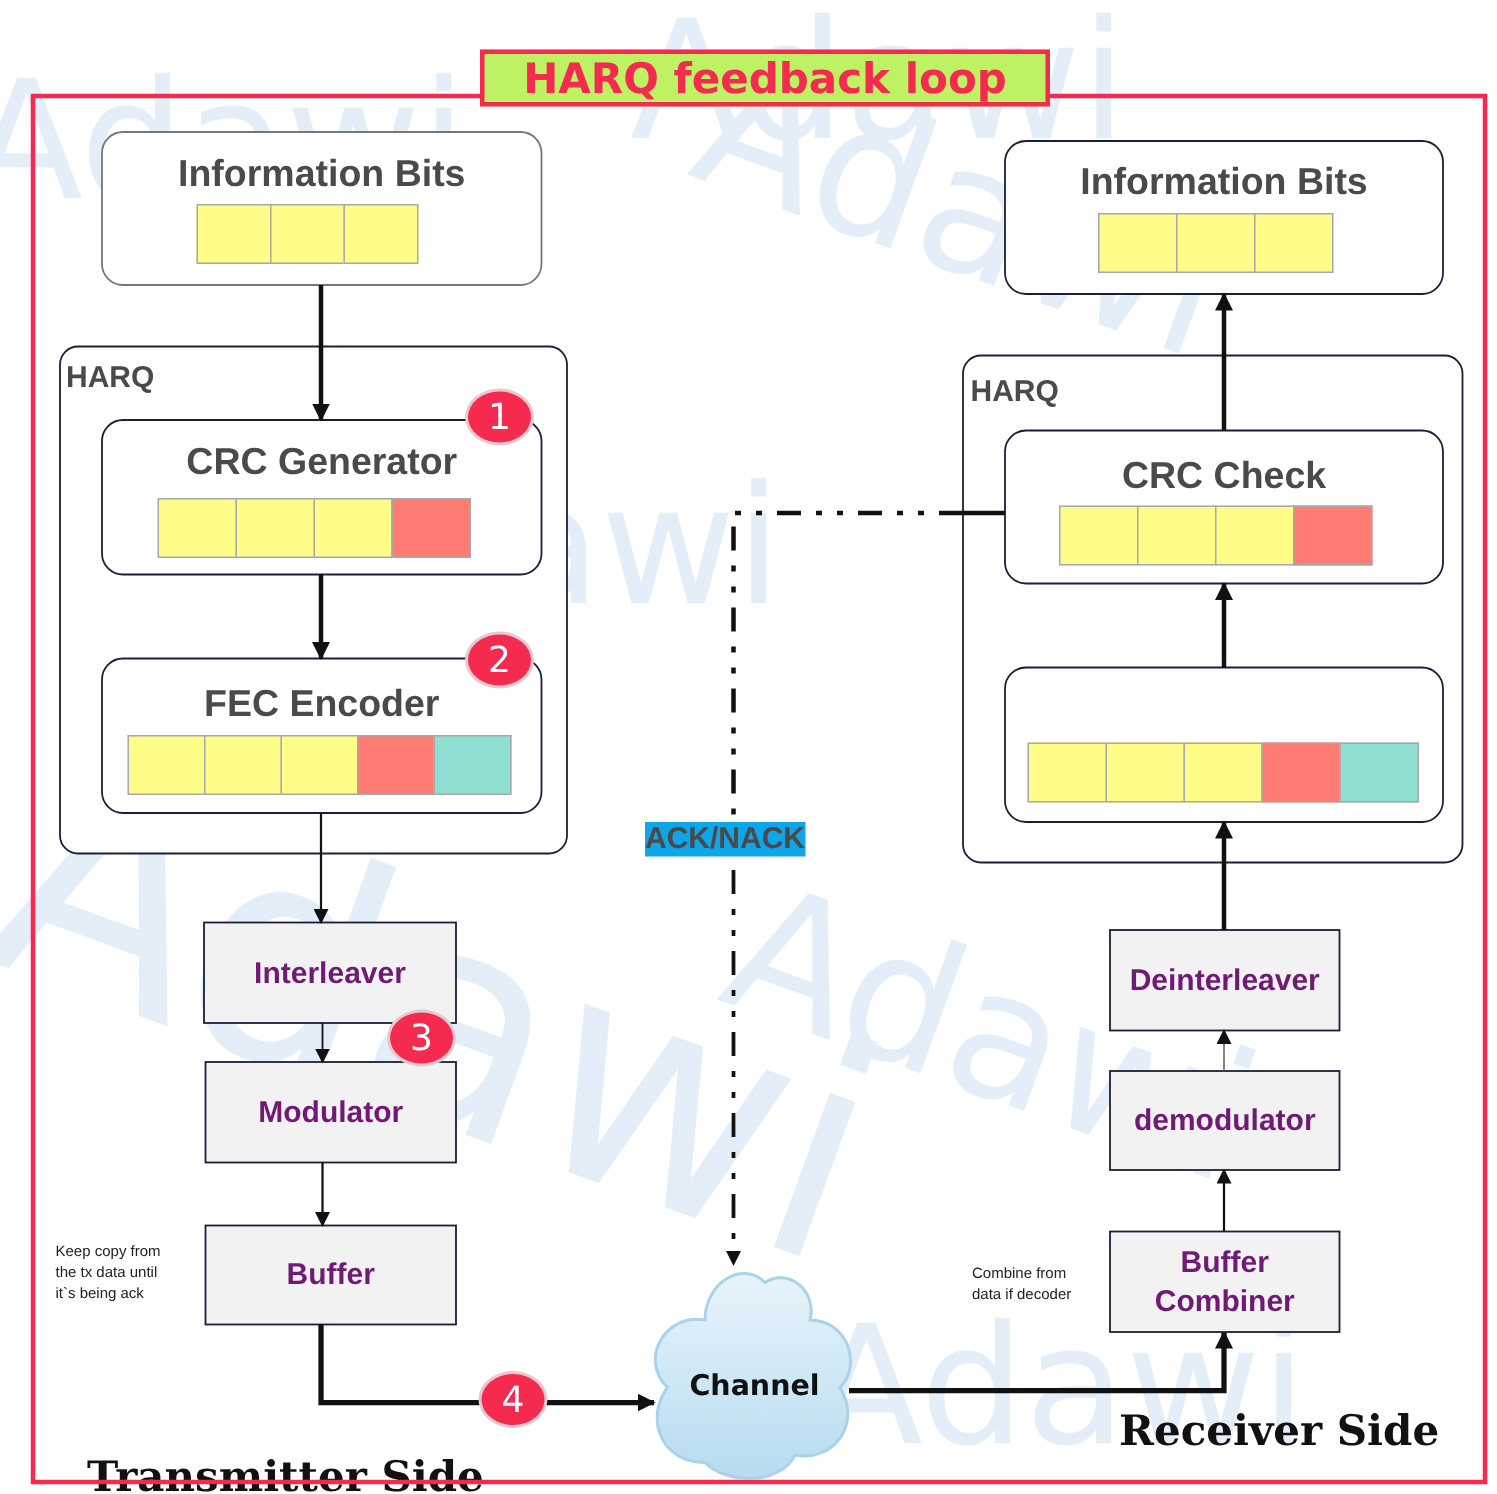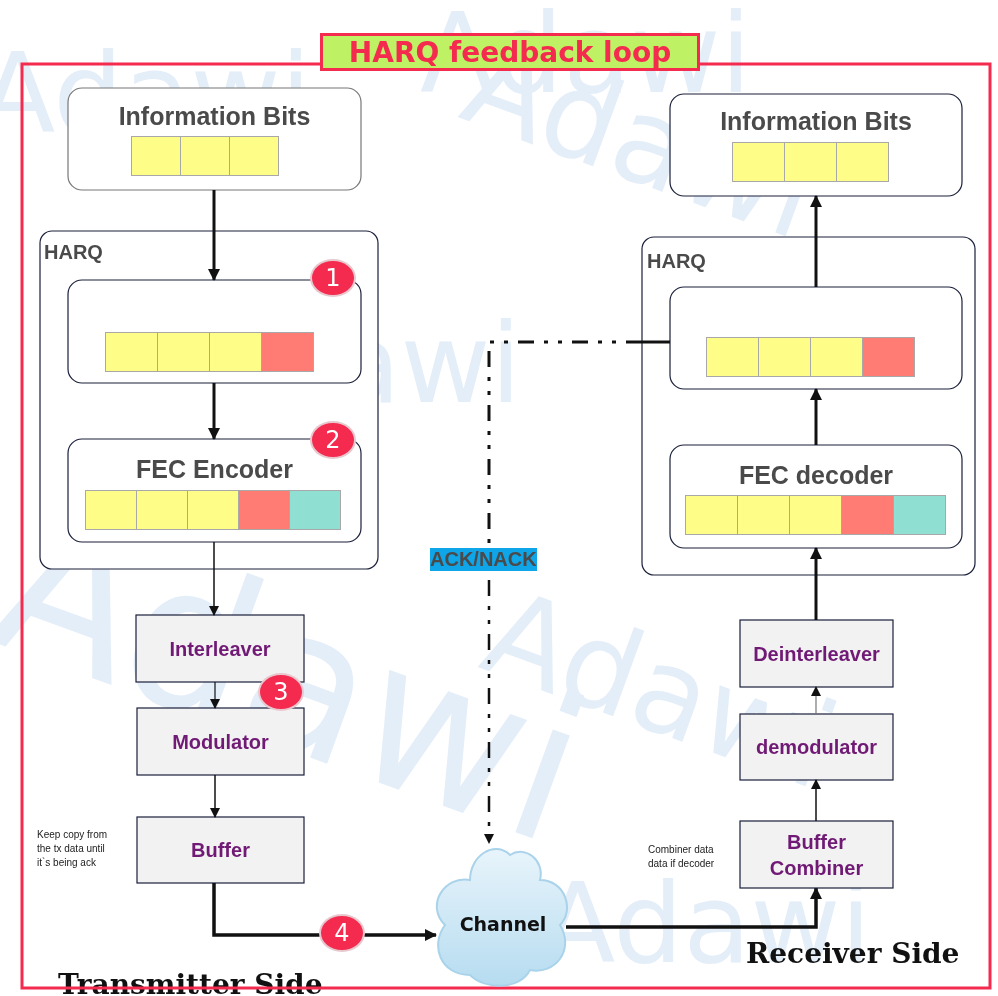--- a/index.html
+++ b/index.html
@@ -103,20 +103,21 @@
   <div class="cells" style="left:63px;top:48px;">
     <div class="cell" style="background:#fdfd87"></div>
     <div class="cell" style="background:#fdfd87"></div>
     <div class="cell" style="background:#fdfd87"></div>
   </div>
 </div>
 
 <div class="grp-label abs" style="left:44px;top:241px;">HARQ</div>
 
 <div class="abs" style="left:68px;top:280px;width:293px;height:103px;">
+  <div class="box-title" style="top:14px;">CRC Generator</div>
   <div class="cells" style="left:37px;top:52px;">
     <div class="cell" style="background:#fdfd87;width:53px"></div>
     <div class="cell" style="background:#fdfd87;width:53px"></div>
     <div class="cell" style="background:#fdfd87;width:53px"></div>
     <div class="cell" style="background:#fe7c74;width:53px"></div>
   </div>
 </div>
 <div class="badge" style="left:312px;top:261px;">1</div>
 
 <div class="abs" style="left:68px;top:439px;width:293px;height:103px;">
@@ -155,44 +156,44 @@
   <div class="cells" style="left:62px;top:48px;">
     <div class="cell" style="background:#fdfd87;width:53px"></div>
     <div class="cell" style="background:#fdfd87;width:53px"></div>
     <div class="cell" style="background:#fdfd87;width:53px"></div>
   </div>
 </div>
 
 <div class="grp-label abs" style="left:647px;top:250px;">HARQ</div>
 
 <div class="abs" style="left:670px;top:287px;width:292px;height:102px;">
+  <div class="box-title" style="top:16px;">CRC Check</div>
   <div class="cells" style="left:36px;top:50px;">
     <div class="cell" style="background:#fdfd87;width:53px"></div>
     <div class="cell" style="background:#fdfd87;width:53px"></div>
     <div class="cell" style="background:#fdfd87;width:53px"></div>
     <div class="cell" style="background:#fe7c74;width:53px"></div>
   </div>
 </div>
 
 <div class="abs" style="left:670px;top:445px;width:292px;height:103px;">
-  <div class="box-title" style="top:16px;">FEC decoder</div>
   <div class="cells" style="left:15px;top:50px;">
     <div class="cell" style="background:#fdfd87;width:53px"></div>
     <div class="cell" style="background:#fdfd87;width:53px"></div>
     <div class="cell" style="background:#fdfd87;width:53px"></div>
     <div class="cell" style="background:#fe7c74;width:53px"></div>
     <div class="cell" style="background:#8fe0d2;width:53px"></div>
   </div>
 </div>
 
 <div class="abs rect-label" style="left:740px;top:620px;width:153px;height:67px;">Deinterleaver</div>
 <div class="abs rect-label" style="left:740px;top:714px;width:153px;height:66px;">demodulator</div>
 <div class="abs rect-label" style="left:740px;top:821px;width:153px;height:67px;flex-direction:column;">
   <div>Buffer</div>
   <div>Combiner</div>
 </div>
 
 <div class="note" style="left:648px;top:843px;">
-  <div>Combiner data</div>
+  <div>Combine from</div>
   <div>data if decoder</div>
 </div>
 
 <div class="side" style="left:746px;top:937px;">Receiver Side</div>
 
 </body></html>

